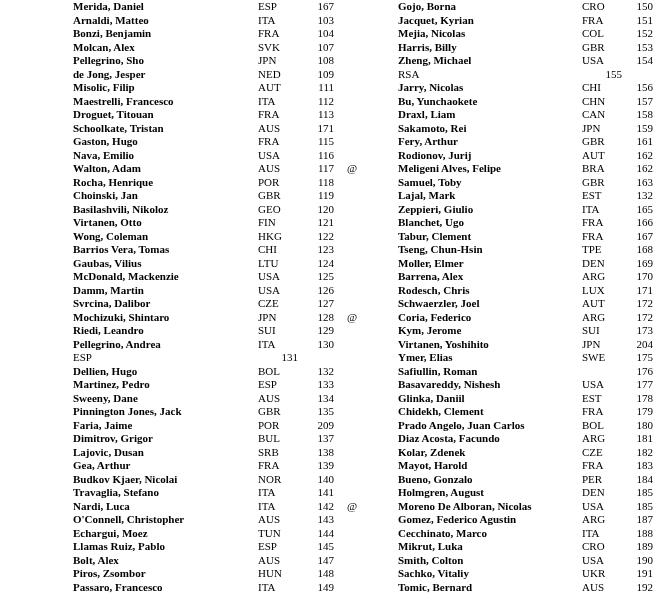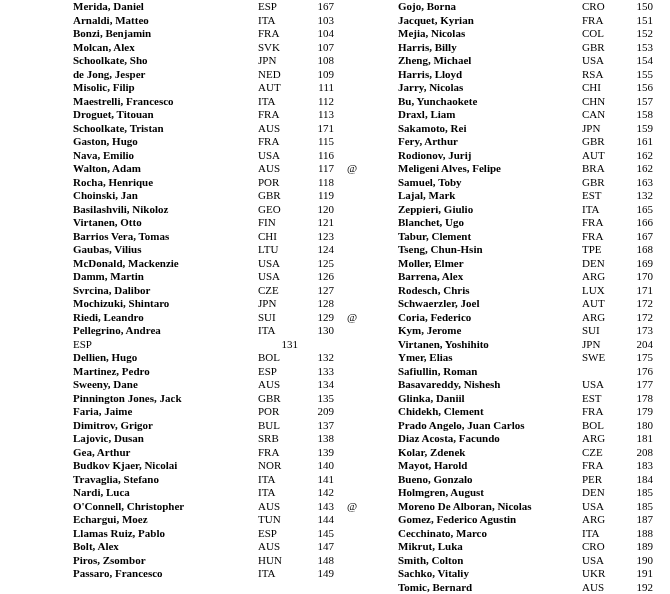--- a/index.html
+++ b/index.html
@@ -81,21 +81,21 @@
 
   <div class="row">
     <span class="marker"></span>
     <span class="name">Molcan, Alex</span>
     <span class="country">SVK</span>
     <span class="rank">107</span>
   </div>
 
   <div class="row">
     <span class="marker"></span>
-    <span class="name">Schoolkate, Sho</span>
+    <span class="name">Pellegrino, Sho</span>
     <span class="country">JPN</span>
     <span class="rank">108</span>
   </div>
 
   <div class="row">
     <span class="marker"></span>
     <span class="name">de Jong, Jesper</span>
     <span class="country">NED</span>
     <span class="rank">109</span>
   </div>
@@ -170,20 +170,26 @@
     <span class="rank">120</span>
   </div>
 
   <div class="row">
     <span class="marker"></span>
     <span class="name">Virtanen, Otto</span>
     <span class="country">FIN</span>
     <span class="rank">121</span>
   </div>
 
+  <div class="row">
+    <span class="marker"></span>
+    <span class="name">Wong, Coleman</span>
+    <span class="country">HKG</span>
+    <span class="rank">122</span>
+  </div>
 
   <div class="row">
     <span class="marker"></span>
     <span class="name">Barrios Vera, Tomas</span>
     <span class="country">CHI</span>
     <span class="rank">123</span>
   </div>
 
   <div class="row">
     <span class="marker"></span>
@@ -390,21 +396,20 @@
 
   <div class="row">
     <span class="marker"></span>
     <span class="name">Zheng, Michael</span>
     <span class="country">USA</span>
     <span class="rank">154</span>
   </div>
 
   <div class="row">
     <span class="marker"></span>
-    <span class="name">Harris, Lloyd</span>
     <span class="country">RSA</span>
     <span class="rank">155</span>
   </div>
 
   <div class="row">
     <span class="marker"></span>
     <span class="name">Jarry, Nicolas</span>
     <span class="country">CHI</span>
     <span class="rank">156</span>
   </div>
@@ -588,21 +593,21 @@
     <span class="marker"></span>
     <span class="name">Diaz Acosta, Facundo</span>
     <span class="country">ARG</span>
     <span class="rank">181</span>
   </div>
 
   <div class="row">
     <span class="marker"></span>
     <span class="name">Kolar, Zdenek</span>
     <span class="country">CZE</span>
-    <span class="rank">208</span>
+    <span class="rank">182</span>
   </div>
 
   <div class="row">
     <span class="marker"></span>
     <span class="name">Mayot, Harold</span>
     <span class="country">FRA</span>
     <span class="rank">183</span>
   </div>
 
   <div class="row">

